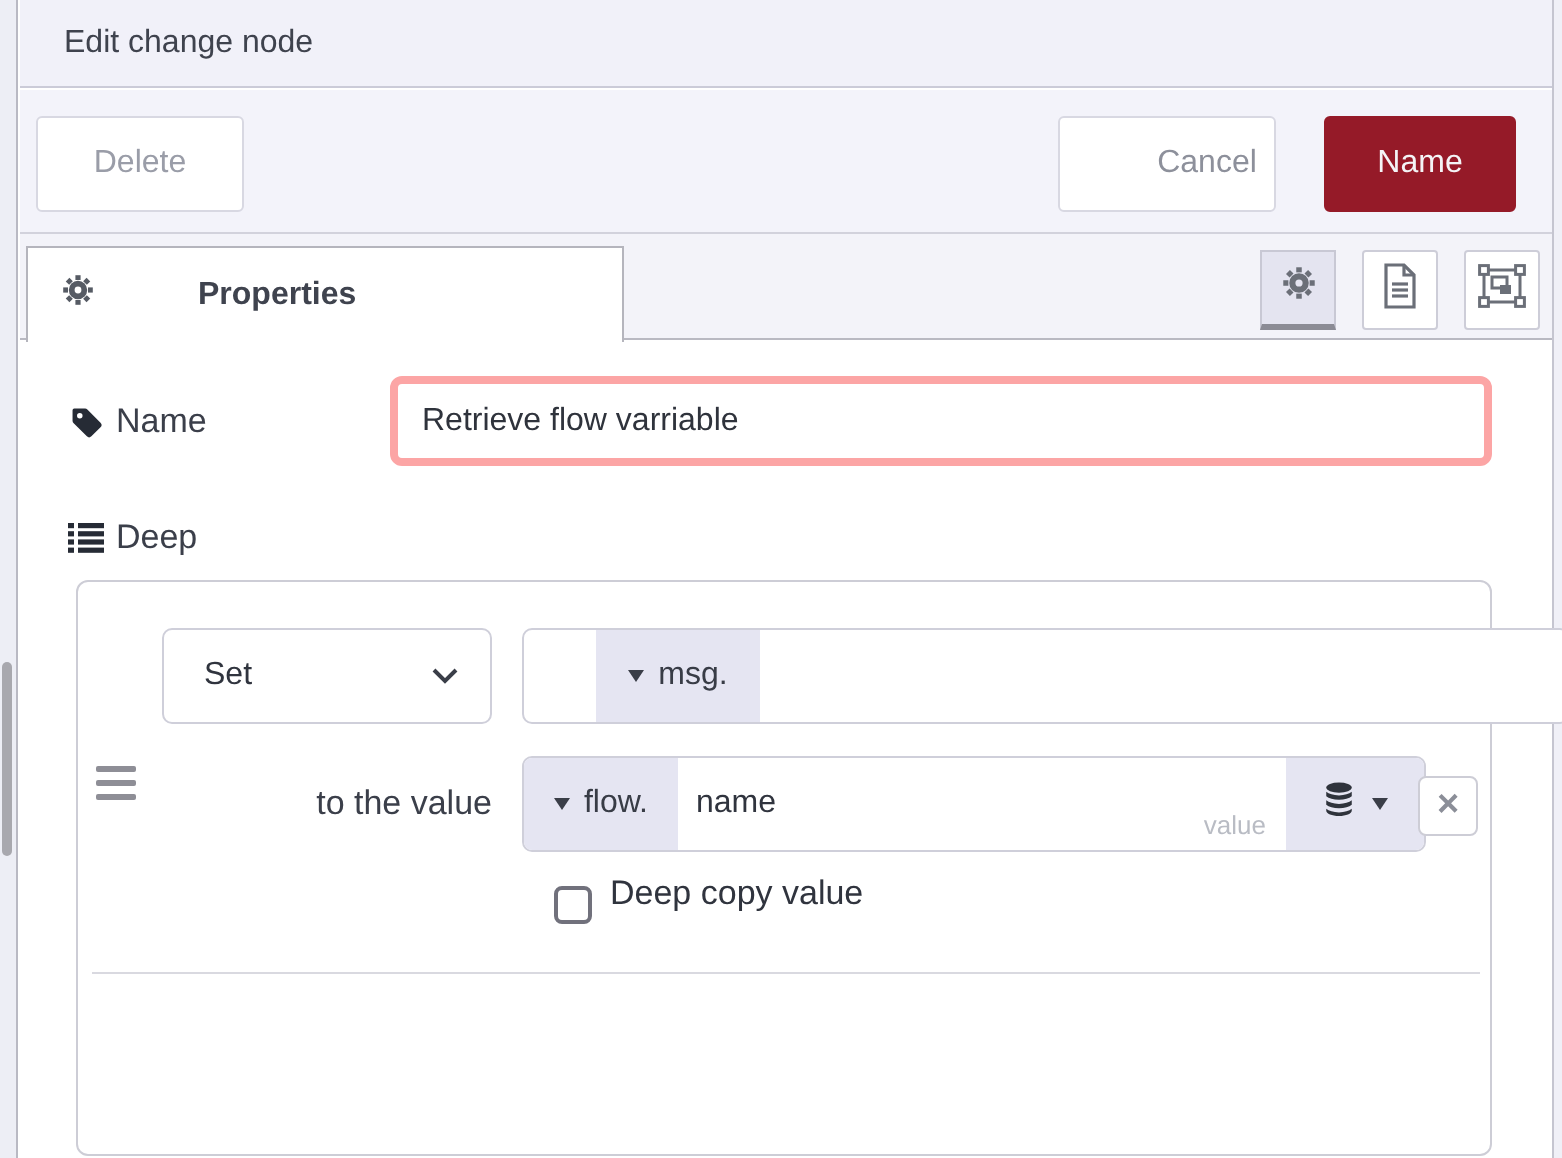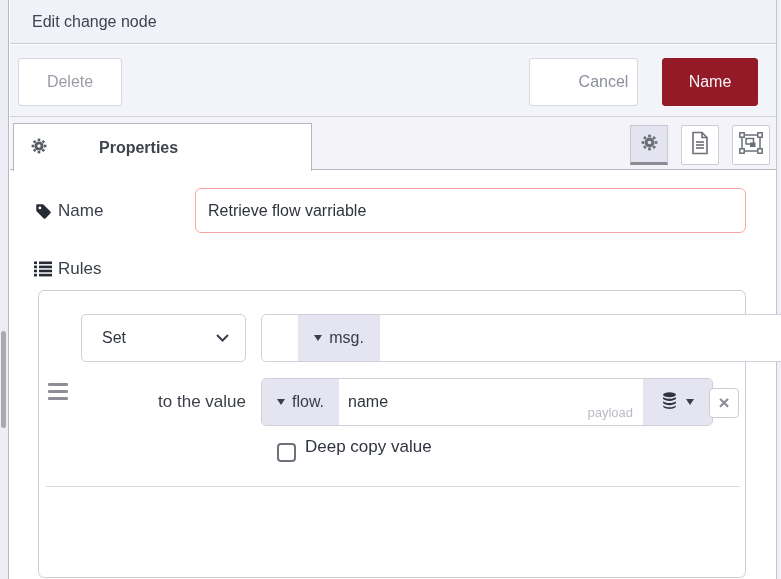--- a/index.html
+++ b/index.html
@@ -33,21 +33,21 @@
   .icon-btn{top:125px;width:38px;height:40px;display:flex;align-items:center;justify-content:center;cursor:pointer;}
   #gear-btn{left:630px;background:#e4e4f0;border:1px solid #c8c8d4;border-bottom:3px solid #8b8b95;}
   #doc-btn{left:681px;background:#fff;border:1px solid #cdcdd8;border-radius:2px;}
   #shape-btn{left:732px;background:#fff;border:1px solid #cdcdd8;border-radius:2px;}
 
   
   #content{left:10px;top:171px;width:766px;height:408px;background:#fff;}
 
   #tag-icon{left:35px;top:203px;}
   #name-label{left:58px;top:201px;font-size:17px;color:#3b3f4a;}
-  #name-input{left:195px;top:188px;width:551px;height:45px;border:1px solid #fca5a5;border-radius:6px;
+  #name-input{left:195px;top:188px;width:551px;height:45px;border:4px solid #fca5a5;border-radius:6px;
       padding:0 12px;font-size:16px;color:#2f333c;font-family:"Liberation Sans",sans-serif;outline:none;}
 
   #list-icon{left:34px;top:261px;}
   #rules-label{left:58px;top:259px;font-size:17px;color:#3b3f4a;}
 
   #rule-box{left:38px;top:290px;width:708px;height:288px;border:1px solid #cdcdd6;border-radius:6px;background:#fff;}
 
   #set-select{left:81px;top:314px;width:165px;height:48px;border:1px solid #cfcfda;border-radius:5px;background:#fff;
       display:flex;align-items:center;cursor:pointer;}
   #set-select .sel-text{padding-left:20px;font-size:16px;color:#30343e;flex:1;}
@@ -186,21 +186,21 @@
     <rect y="0" width="3" height="2.6"></rect>
       <rect x="5" y="0" width="13" height="2.6"></rect>
     <rect y="4.1" width="3" height="2.6"></rect>
       <rect x="5" y="4.1" width="13" height="2.6"></rect>
     <rect y="8.2" width="3" height="2.6"></rect>
       <rect x="5" y="8.2" width="13" height="2.6"></rect>
     <rect y="12.3" width="3" height="2.6"></rect>
       <rect x="5" y="12.3" width="13" height="2.6"></rect>
   </svg>
 </span>
-<div class="abs" id="rules-label">Rules</div>
+<div class="abs" id="rules-label">Deep</div>
 
 <div class="abs" id="rule-box"></div>
 
 <div class="abs" id="set-select">
   <span class="sel-text">Set</span>
   <svg width="13" height="8" viewBox="0 0 13 8" fill="none" stroke="#3a3e48" stroke-width="2">
     <polyline points="1,1 6.5,6.5 12,1"></polyline>
   </svg>
 </div>
 
@@ -218,21 +218,21 @@
 </div>
 <div class="abs" id="to-label">to the value</div>
 
 <div class="abs typed-input" id="value-input">
   <div class="ti-prefix">
     <span class="tri-down"></span>
     <span class="pfx">flow.</span>
   </div>
   <div class="ti-value">
     <span>name</span>
-    <span class="store-hint">payload</span>
+    <span class="store-hint">value</span>
   </div>
   <div class="ti-suffix">
     <span>
       <svg width="15" height="17" viewBox="0 0 14 16" fill="#2f333c">
         <ellipse cx="7" cy="2.6" rx="6" ry="2.4"></ellipse>
         <path d="M1 4.6c1.2 1 3.4 1.7 6 1.7s4.8-.7 6-1.7v2.1c-1.2 1-3.4 1.7-6 1.7S2.2 7.7 1 6.7z"></path>
         <path d="M1 8.6c1.2 1 3.4 1.7 6 1.7s4.8-.7 6-1.7v2.1c-1.2 1-3.4 1.7-6 1.7s-4.8-.7-6-1.7z"></path>
         <path d="M1 12.6c1.2 1 3.4 1.7 6 1.7s4.8-.7 6-1.7v.9c0 1.3-2.7 2.5-6 2.5s-6-1.2-6-2.5z"></path>
       </svg>
     </span>

